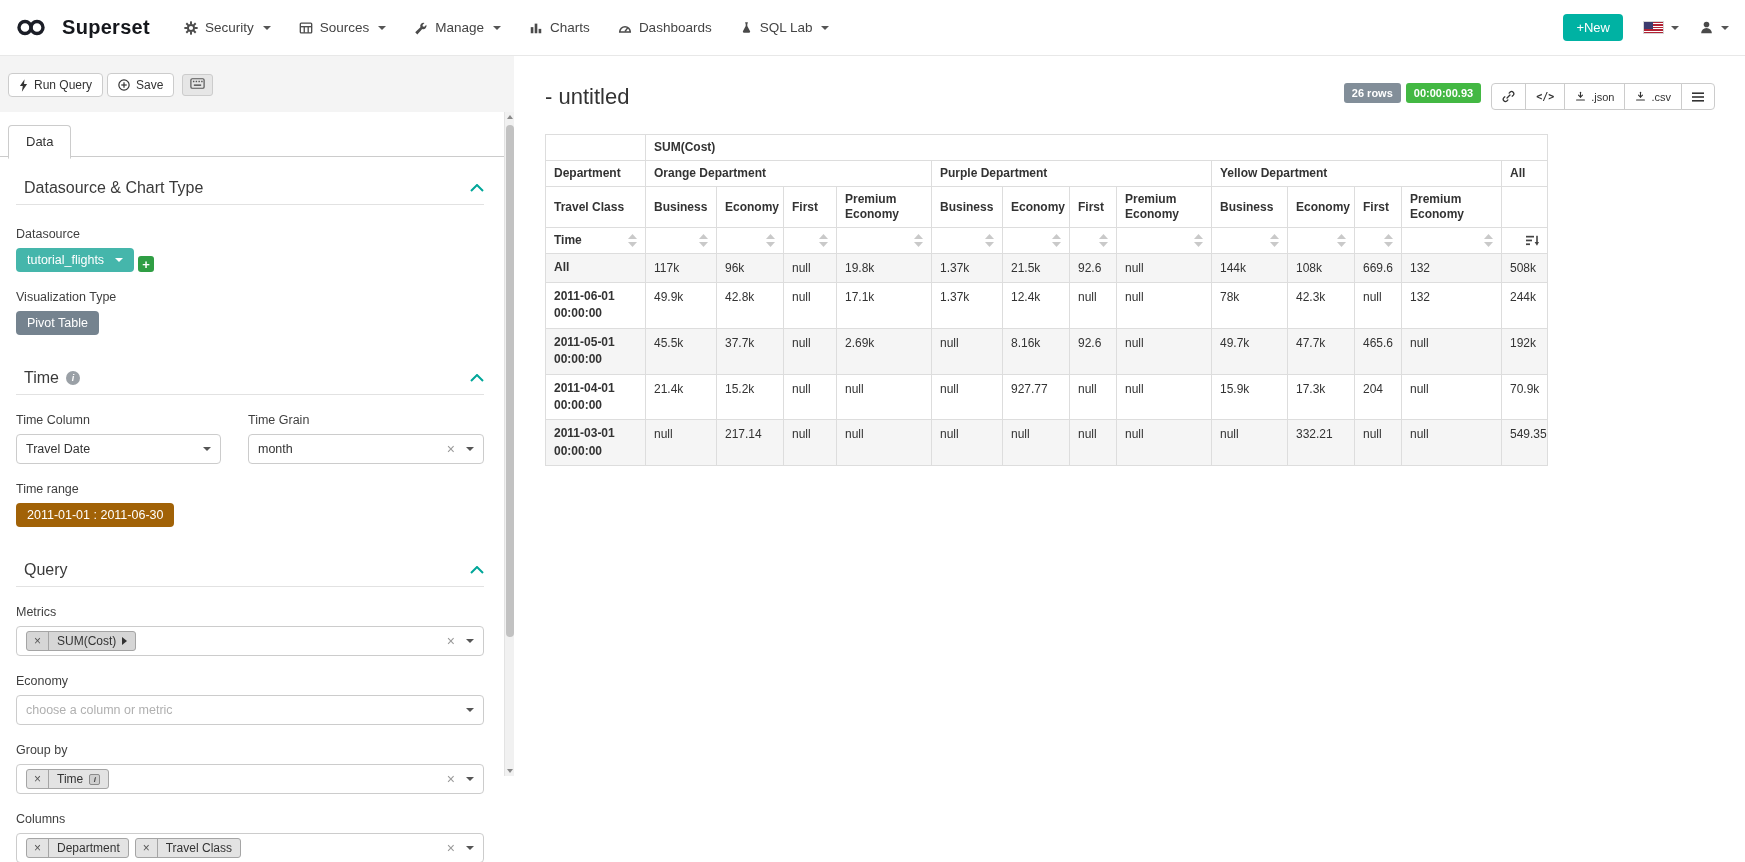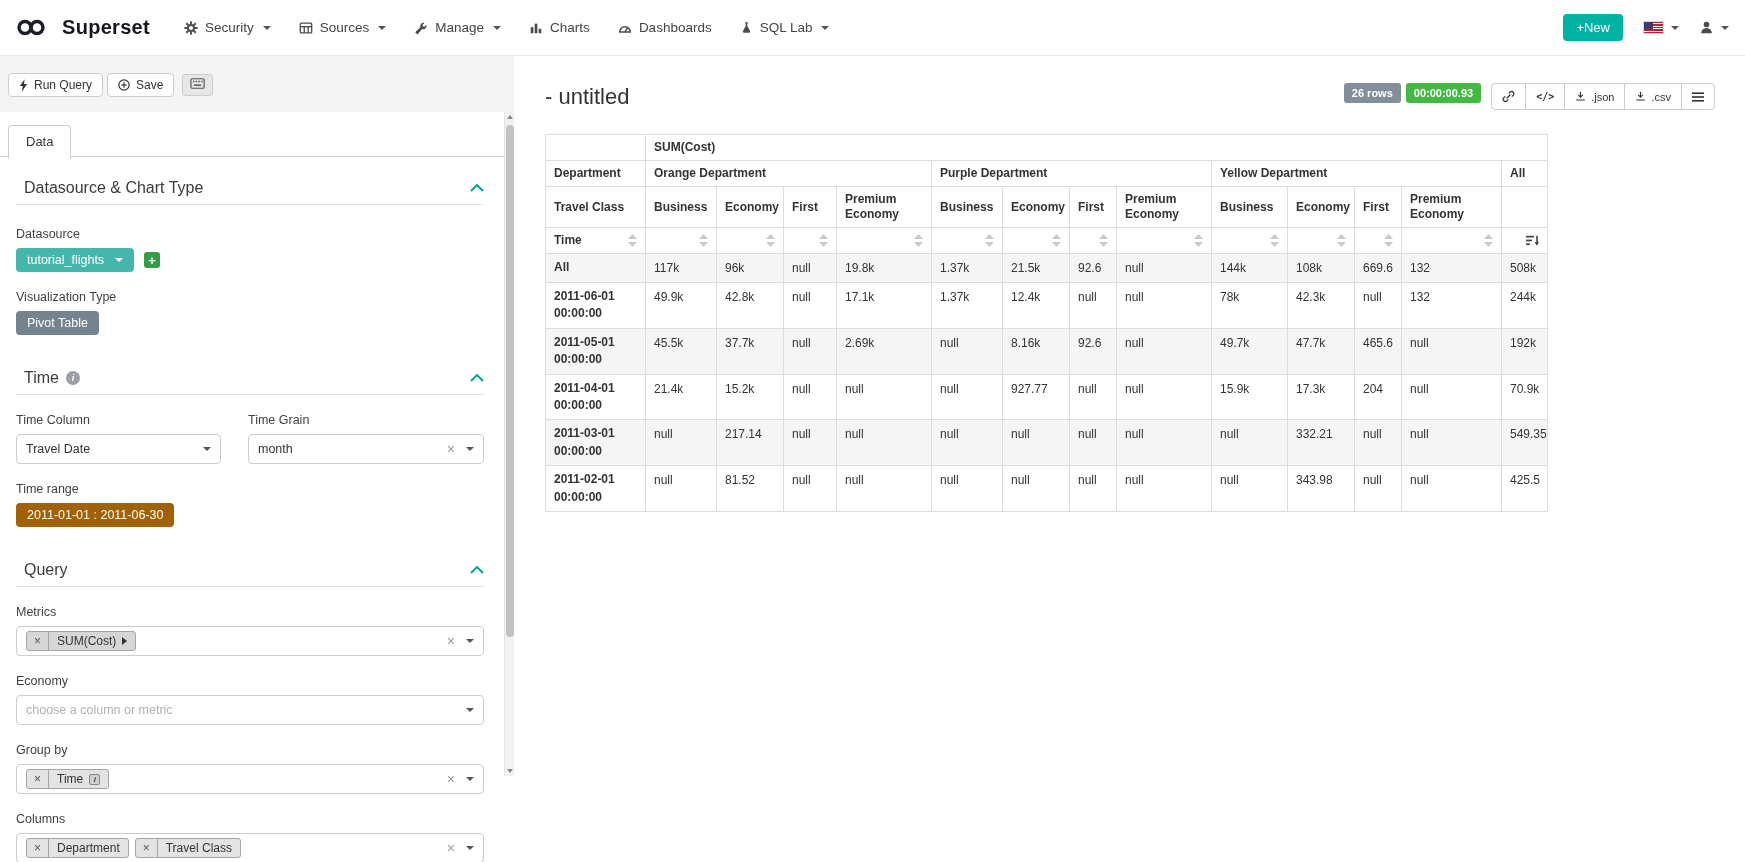--- a/index.html
+++ b/index.html
@@ -35,21 +35,21 @@
   .tab { display:inline-block; background:#fff; border:1px solid #ccc; border-bottom:1px solid #fff; border-radius:4px 4px 0 0; padding:8px 17px 9px; font-size:13px; color:#333; position:relative; top:1px; cursor:pointer; }
   .controls { padding:2px 20px 20px 16px; margin-right:10px; }
   .section-header { display:flex; justify-content:space-between; align-items:center; font-size:16px; color:#3a3a3a; padding-bottom:7px; border-bottom:1px solid #e2e2e2; margin-top:20px; }
   .section-header.spaced { margin-top:34px; }
   .section-title { display:flex; align-items:center; gap:7px;margin-left:8px; }
   .ctl-label { font-size:12.5px; color:#3f3f3f; margin:18px 0 7px; }
   .pill-btn { display:inline-flex; align-items:center; gap:9px; border:none; border-radius:4px; padding:5px 11px; font-size:12.5px; color:#fff; cursor:pointer; font-family:inherit; }
   .pill-datasource { background:#45b6ab; }
   .pill-viz { background:#75838f; }
   .pill-timerange { background:#a16207;text-align:center; }
-  .ds-row { display:flex; align-items:center; gap:10px; }
+  .ds-row { display:flex; align-items:flex-end; gap:4px; }
   .plus-sq { display:inline-flex; align-items:center; justify-content:center; width:16px; height:16px; border-radius:3px; background:#2f9e44; color:#fff; font-size:13px; font-weight:bold; line-height:1; cursor:pointer; }
   .info-i { display:inline-flex; align-items:center; justify-content:center; width:14px; height:14px; border-radius:50%; background:#9aa0a6; color:#fff; font-size:9px; font-weight:bold; font-style:italic; }
   .select { border:1px solid #ccc; border-radius:4px; min-height:30px; background:#fff; display:flex; align-items:center; padding:2px 9px; cursor:pointer; }
   .sel-value { font-size:12.5px; color:#333; }
   .sel-placeholder { font-size:12.5px; color:#b0b0b0; }
   .sel-right { margin-left:auto; display:flex; align-items:center; gap:9px; }
   .sel-x { color:#999; font-size:14px; line-height:1; }
   .two-col { display:flex; gap:27px; }
   .two-col .col-a { width:205px; }
   .two-col .col-b { flex:1; }
@@ -657,33 +657,17 @@
               <td>null</td>
               <td>null</td>
               <td>null</td>
               <td>null</td>
               <td>null</td>
               <td>332.21</td>
               <td>null</td>
               <td>null</td>
               <td>549.35</td>
             </tr>
-            <tr>
-              <td class="time-cell">2011-02-01<br>00:00:00</td>
-              <td>null</td>
-              <td>81.52</td>
-              <td>null</td>
-              <td>null</td>
-              <td>null</td>
-              <td>null</td>
-              <td>null</td>
-              <td>null</td>
-              <td>null</td>
-              <td>343.98</td>
-              <td>null</td>
-              <td>null</td>
-              <td>425.5</td>
-            </tr>
           </tbody>
         </table>
       </div>
   </div>
 </div>
 
 </body></html>

